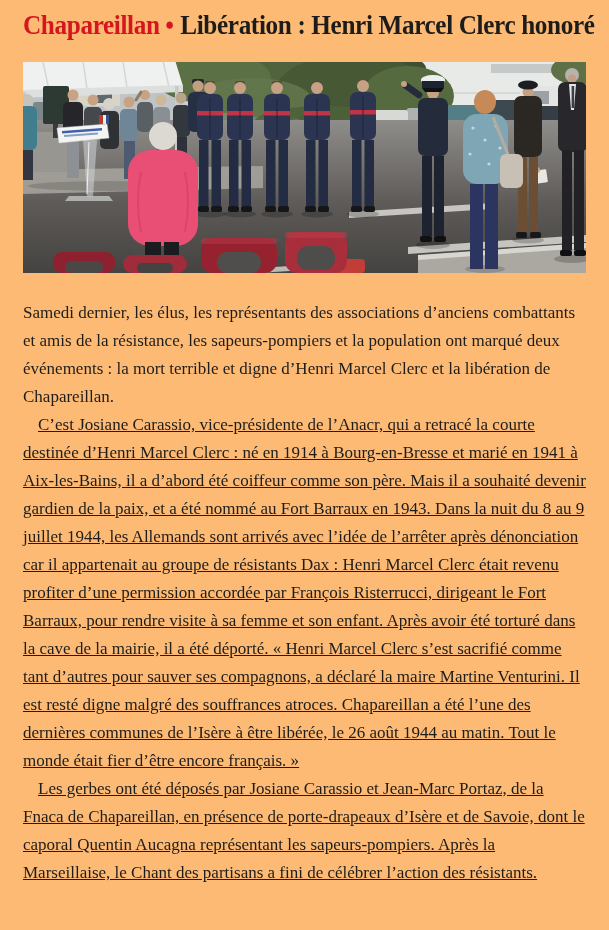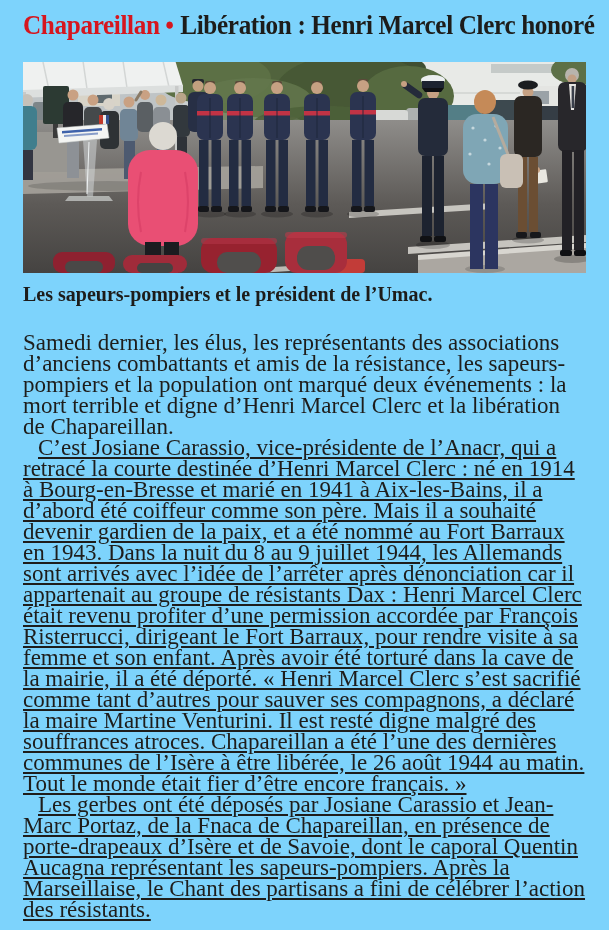--- a/index.html
+++ b/index.html
@@ -1,19 +1,19 @@
 <!DOCTYPE html>
 <html lang="fr"><head>
 <meta charset="utf-8">
 <style>
   html,body{margin:0;padding:0;background:#ffffff;}
   .page{
     position:relative;
     width:609px;height:930px;
-    background:#7dd3fc;
+    background:#fdba74;
     overflow:hidden;
     font-family:"Liberation Serif", serif;
     color:#1e1d1b;
   }
   .content{position:absolute;left:23px;top:0;width:563px;}
   
   .headline{
     margin-top:7px;
     white-space:nowrap;
     font-weight:bold;
@@ -43,22 +43,22 @@
   .caption{
     margin-top:9px;
     font-weight:bold;
     font-size:20px;
     line-height:24px;
     color:#1d1c1a;
   }
   
   .body-text{
     margin-top:26px;
-    font-size:23px;
-    line-height:21px;
+    font-size:17px;
+    line-height:28px;
     color:#1e1d1b;
     text-align:left;
   }
   .body-text p{margin:0;}
   .body-text p + p{text-indent:15px;text-decoration:underline;}
 </style>
 </head>
 <body>
 
 <div class="page">
@@ -336,21 +336,20 @@
         <rect x="114" y="201" width="36" height="10" rx="5" fill="#454342"></rect>
         <rect x="178" y="176" width="76" height="35" rx="12" fill="#97222f"></rect>
         <rect x="194" y="190" width="44" height="21" rx="10" fill="#504e4c"></rect>
         <rect x="178" y="176" width="76" height="6" rx="3" fill="#b23547" opacity="0.6"></rect>
         <rect x="262" y="170" width="62" height="41" rx="12" fill="#a82e3c"></rect>
         <rect x="274" y="184" width="38" height="24" rx="11" fill="#4f4d4b"></rect>
         <rect x="262" y="170" width="62" height="6" rx="3" fill="#bd3a49" opacity="0.6"></rect>
       </g>
     </svg>
 
-    <div class="caption">Les sapeurs-pompiers et le président de l’Umac.</div>
 
     <div class="body-text">
       <p>Samedi dernier, les élus, les représentants des associations d’anciens combattants et amis de la résistance, les sapeurs-pompiers et la population ont marqué deux événements : la mort terrible et digne d’Henri Marcel Clerc et la libération de Chapareillan.</p>
       <p>C’est Josiane Carassio, vice-présidente de l’Anacr, qui a retracé la courte destinée d’Henri Marcel Clerc : né en 1914 à Bourg-en-Bresse et marié en 1941 à Aix-les-Bains, il a d’abord été coiffeur comme son père. Mais il a souhaité devenir gardien de la paix, et a été nommé au Fort Barraux en 1943. Dans la nuit du 8 au 9 juillet 1944, les Allemands sont arrivés avec l’idée de l’arrêter après dénonciation car il appartenait au groupe de résistants Dax : Henri Marcel Clerc était revenu profiter d’une permission accordée par François Risterrucci, dirigeant le Fort Barraux, pour rendre visite à sa femme et son enfant. Après avoir été torturé dans la cave de la mairie, il a été déporté. « Henri Marcel Clerc s’est sacrifié comme tant d’autres pour sauver ses compagnons, a déclaré la maire Martine Venturini. Il est resté digne malgré des souffrances atroces. Chapareillan a été l’une des dernières communes de l’Isère à être libérée, le 26 août 1944 au matin. Tout le monde était fier d’être encore français. »</p>
       <p>Les gerbes ont été déposés par Josiane Carassio et Jean-Marc Portaz, de la Fnaca de Chapareillan, en présence de porte-drapeaux d’Isère et de Savoie, dont le caporal Quentin Aucagna représentant les sapeurs-pompiers. Après la Marseillaise, le Chant des partisans a fini de célébrer l’action des résistants.</p>
     </div>
 
   </div>
 </div>
 

